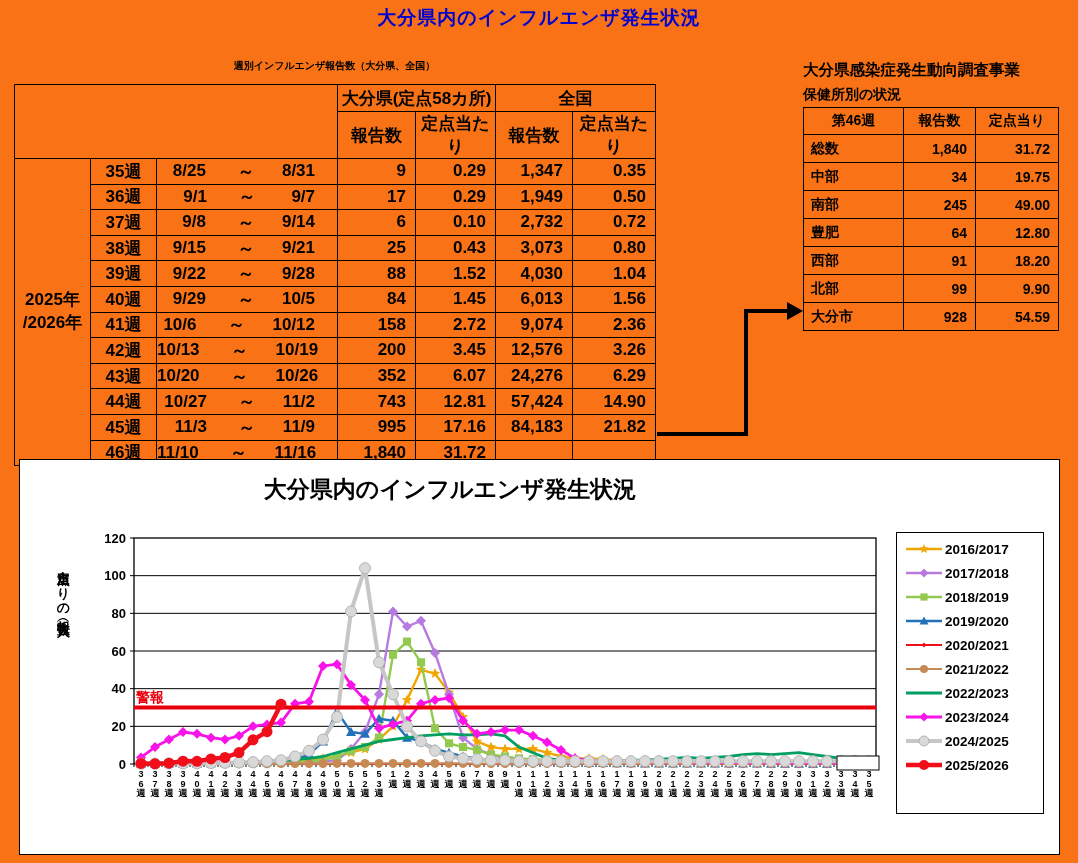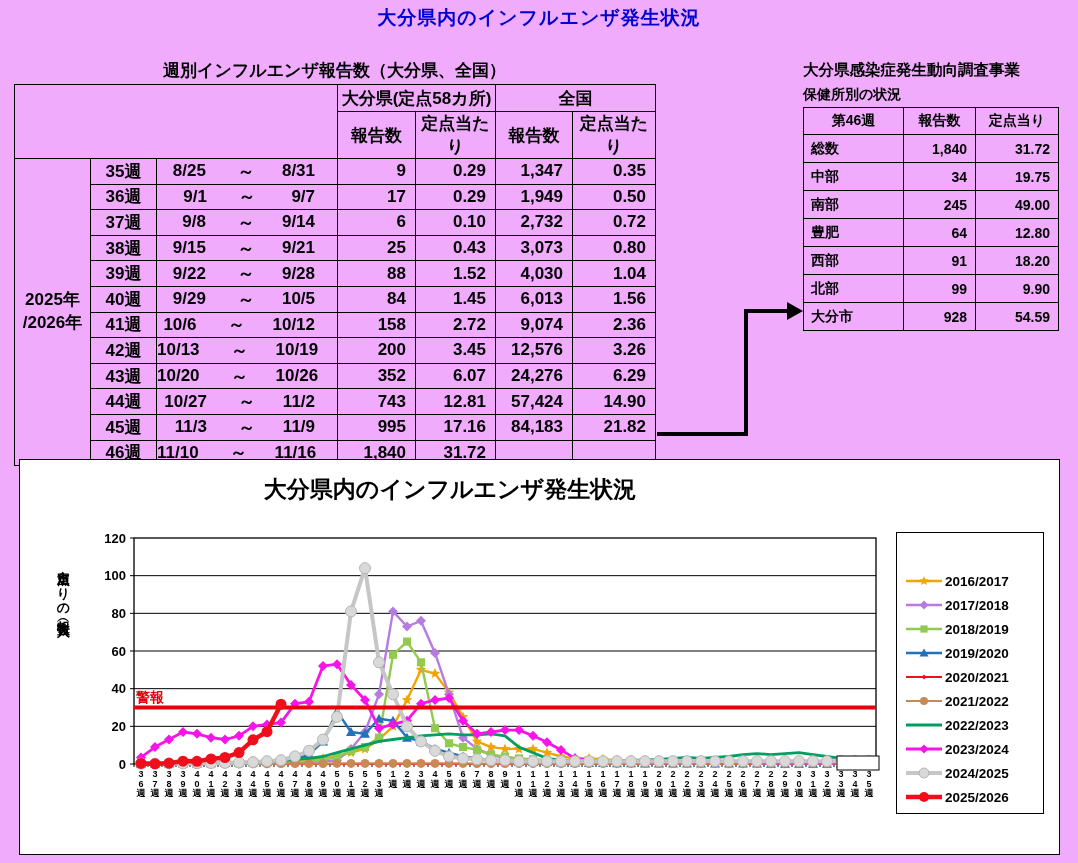--- a/index.html
+++ b/index.html
@@ -1,23 +1,23 @@
 <!DOCTYPE html>
 <html><head>
 <meta charset="utf-8">
 <style>
   html,body{margin:0;padding:0;background:#fff;}
-  #page{position:relative;width:1078px;height:863px;background:#f0abfc;overflow:hidden;
+  #page{position:relative;width:1078px;height:863px;background:#f97316;overflow:hidden;
         font-family:"Liberation Sans","DejaVu Sans",sans-serif;color:#000;text-decoration:underline;}
   
   #main-title{position:absolute;left:0;top:5px;width:1078px;text-align:center;
     font-size:19px;font-weight:bold;color:#0000d0;letter-spacing:1px;}
   
   #weekly-caption{position:absolute;left:14px;top:59px;width:641px;text-align:center;
-    font-size:17px;font-weight:bold;}
+    font-size:10px;font-weight:bold;}
   #weekly-table{position:absolute;left:14px;top:84px;border-collapse:collapse;table-layout:fixed;
     width:641px;font-size:17px;font-weight:600;}
   #weekly-table th,#weekly-table td{border:1.5px solid #000;padding:0;overflow:hidden;}
   #weekly-table thead tr{height:27px;}
   #weekly-table tbody tr{height:25.6px;}
   #weekly-table .num{text-align:right;padding-right:9px;}
   #weekly-table .ctr{text-align:center;}
   .date-cell{display:grid;grid-template-columns:1fr 34px 1fr;align-items:center;gap:19px;}
   .date-cell .d-from{text-align:right;padding-right:4px;}
   .date-cell .d-tilde{text-align:center;}
@@ -39,21 +39,21 @@
   
   #chart-box{position:absolute;left:19px;top:459px;width:1041px;height:396px;
     border:1.5px solid #000;box-sizing:border-box;background:#fff;}
   #chart-title{position:absolute;left:0;top:14px;width:860px;text-align:center;
     font-size:23px;font-weight:bold;color:#000;}
   #y-axis-title{position:absolute;left:34px;top:100px;height:200px;
     writing-mode:vertical-rl;text-orientation:upright;font-size:13px;font-weight:600;letter-spacing:1px;}
   #plot-svg{position:absolute;left:0;top:0;width:1038px;height:393px;}
   #legend{position:absolute;left:876px;top:72px;width:148px;height:282px;
     border:1.5px solid #000;box-sizing:border-box;background:#fff;
-    display:flex;flex-direction:column;justify-content:flex-end;padding:4px 0 4px 8px;}
+    display:flex;flex-direction:column;justify-content:flex-start;padding:4px 0 4px 8px;}
   .legend-item{display:flex;align-items:center;gap:2px;height:24px;}
   .legend-item svg{flex:0 0 38px;}
   .legend-label{font-size:13.5px;font-weight:600;}
 </style>
 </head>
 <body>
 
 <div id="page">
 
   <div id="main-title">大分県内のインフルエンザ発生状況</div>

